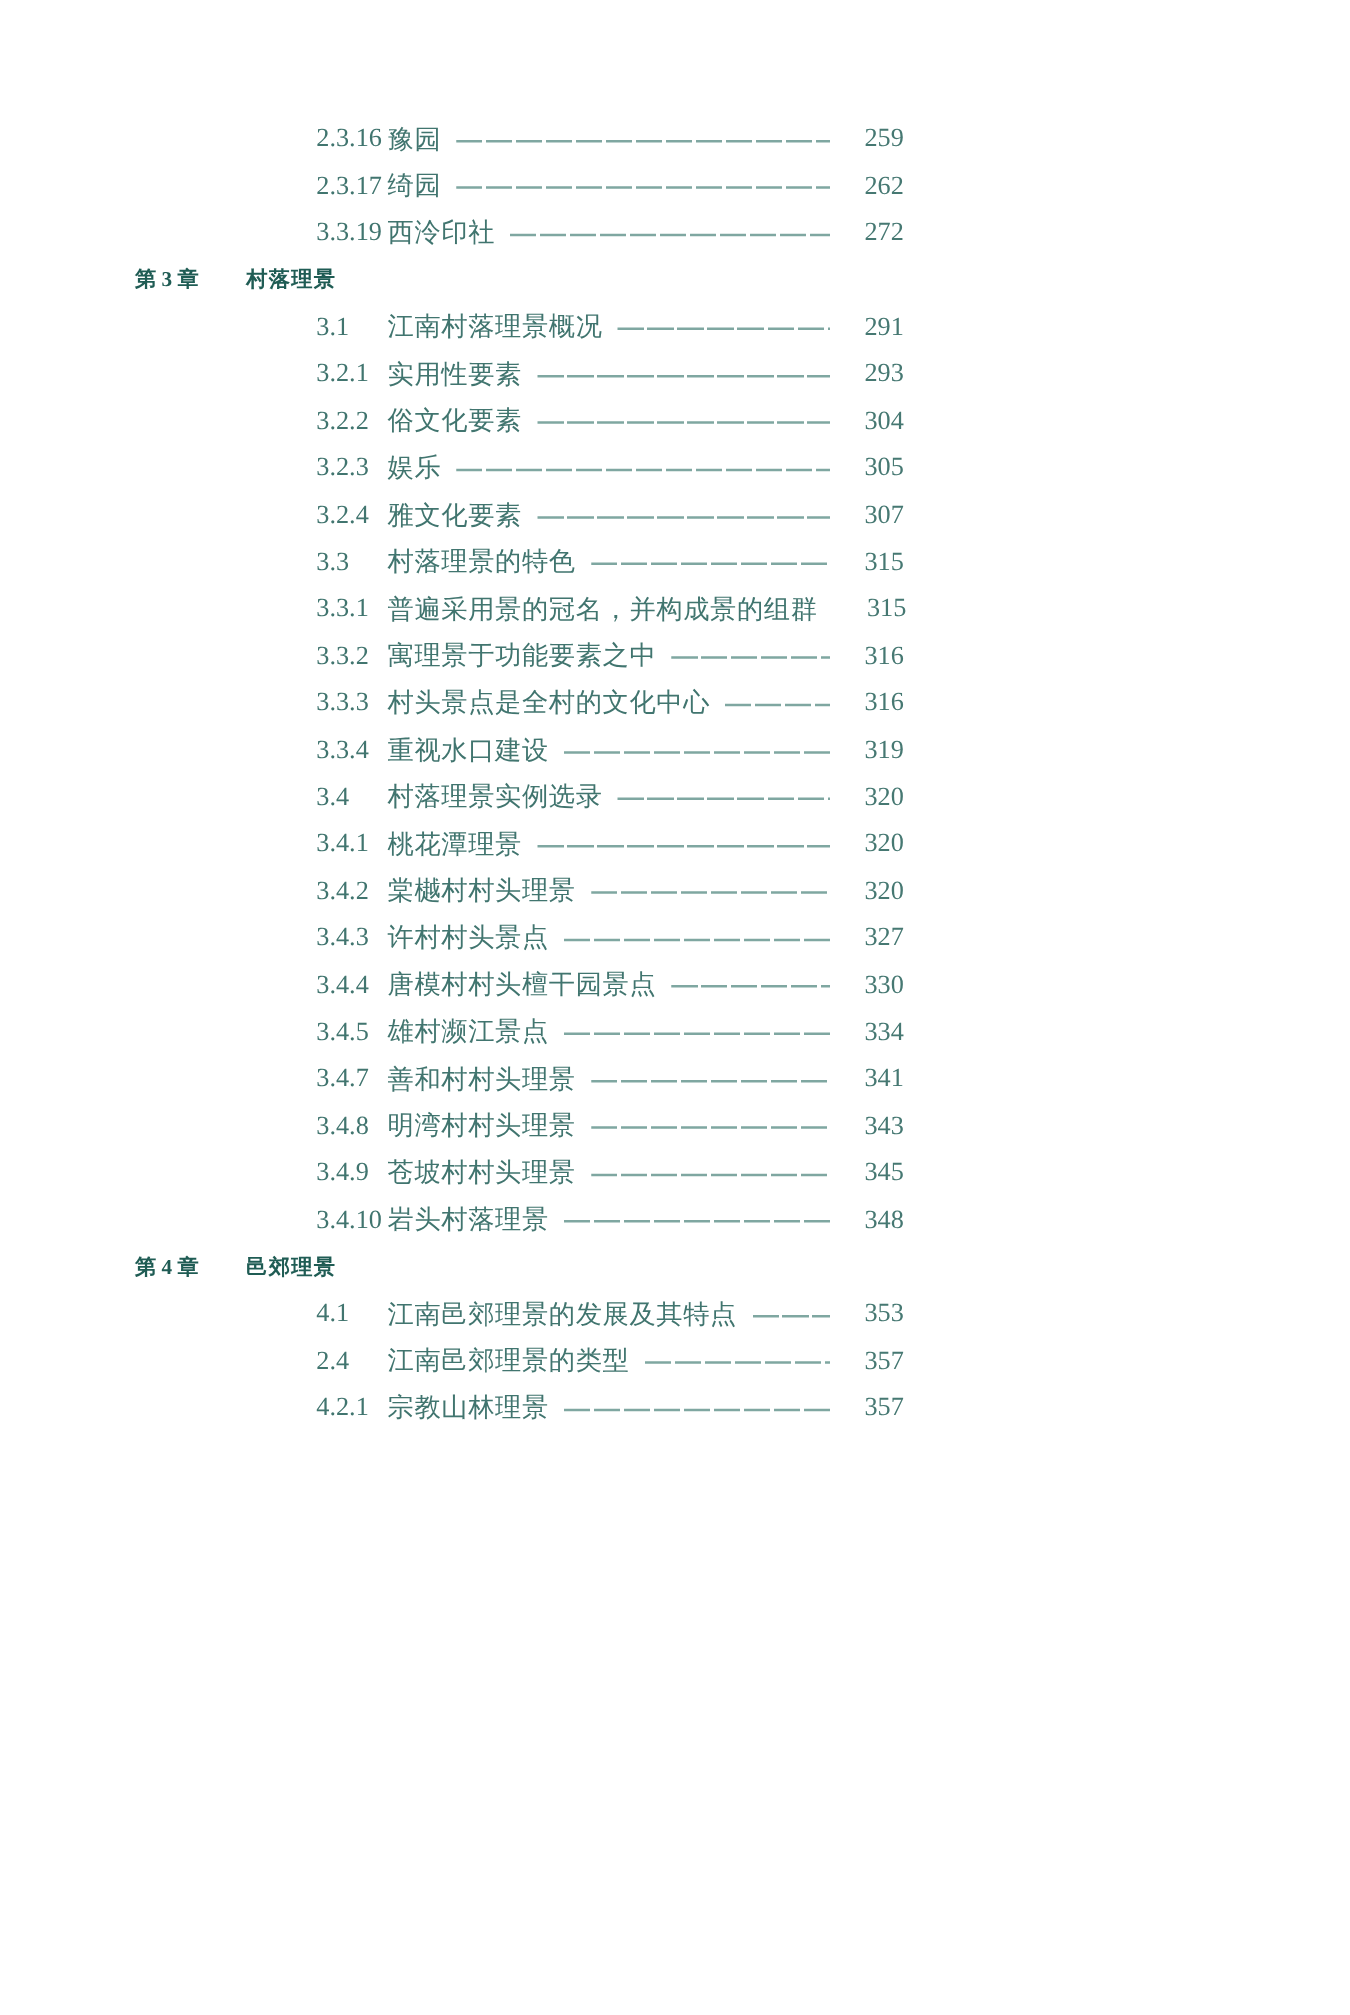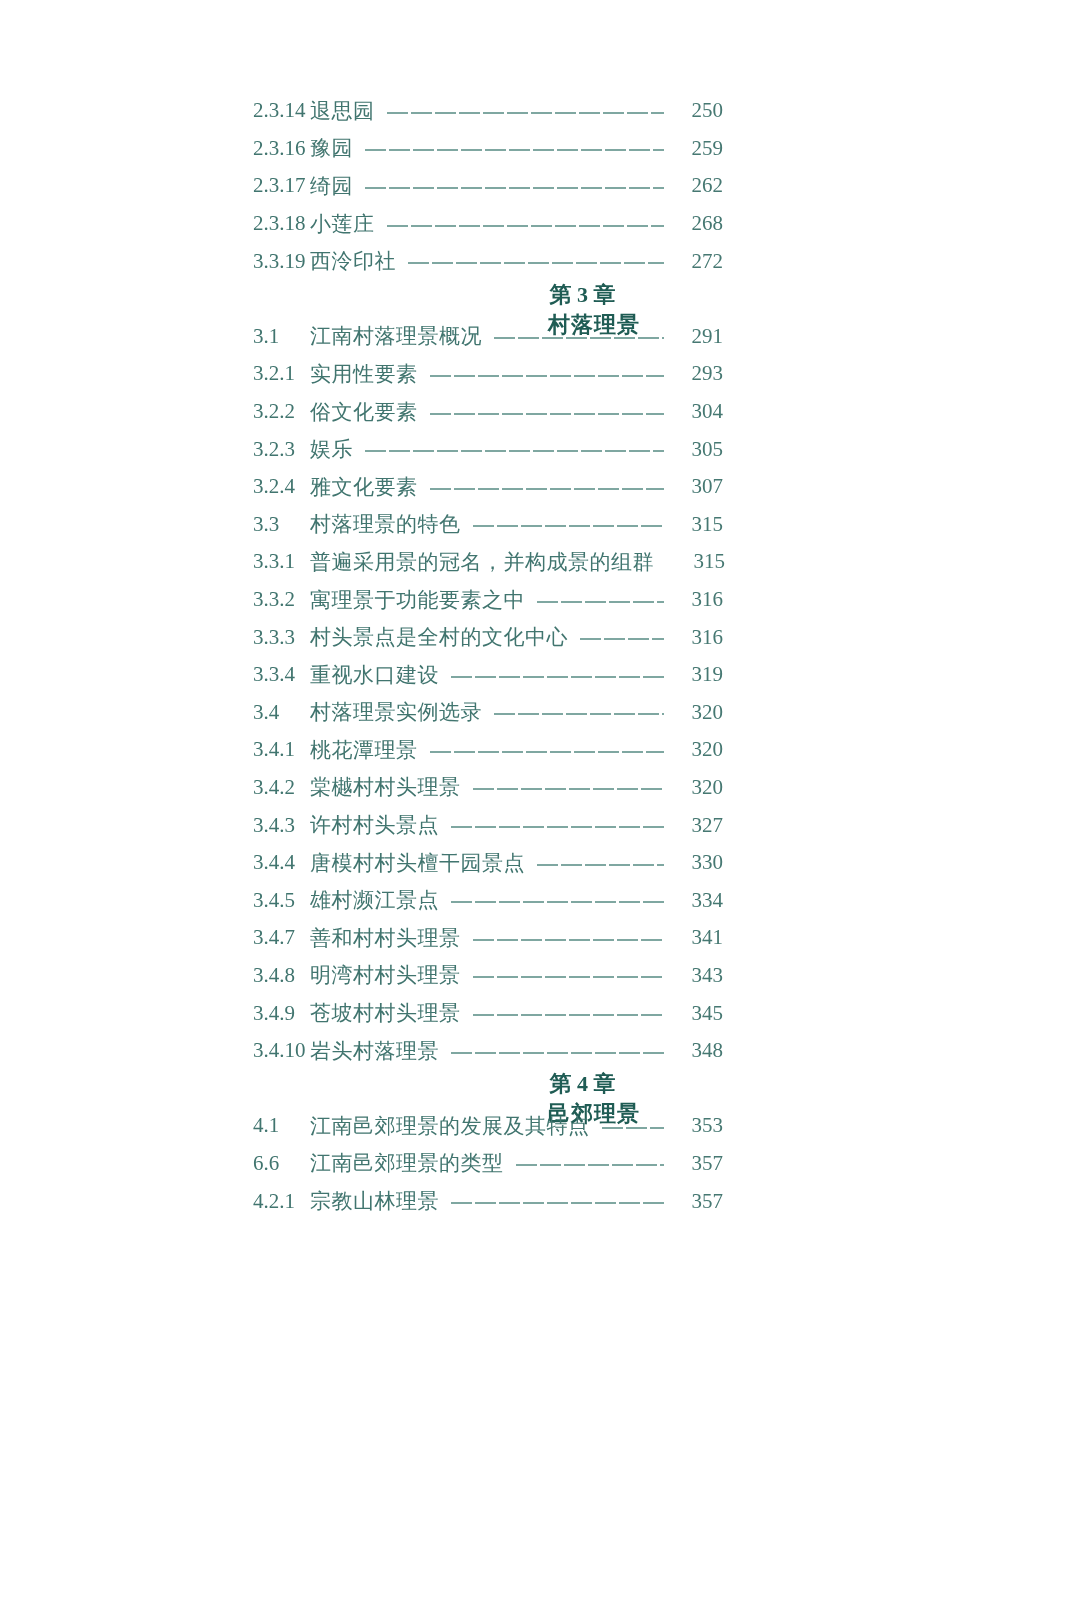--- a/index.html
+++ b/index.html
@@ -58,63 +58,50 @@
   }
   .row.entry .pg {
     flex: none;
     min-width: 50px;
     text-align: right;
     color: #467872;
   }
   .row.chapter {
     margin-left: 108px;
     color: #1f5c54;
-    font-size: 22px;
+    font-size: 17px;
     font-weight: bold;
-    flex-direction: column;
   }
   .row.chapter .ch-num {
     flex: none;
     width: 89px;
     white-space: nowrap;
   }
   .row.chapter .ch-title {
     flex: none;
     white-space: nowrap;
     letter-spacing: 1px;
   }
 </style>
 </head>
 <body>
 
 <div class="page">
   <div class="toc" id="toc">
       <div class="row entry">
-        <span class="idx">2.3.14</span>
-        <span class="title">退思园</span>
-        <span class="leader"></span>
-        <span class="pg">250</span>
-      </div>
-      <div class="row entry">
         <span class="idx">2.3.16</span>
         <span class="title">豫园</span>
         <span class="leader"></span>
         <span class="pg">259</span>
       </div>
       <div class="row entry">
         <span class="idx">2.3.17</span>
         <span class="title">绮园</span>
         <span class="leader"></span>
         <span class="pg">262</span>
-      </div>
-      <div class="row entry">
-        <span class="idx">2.3.18</span>
-        <span class="title">小莲庄</span>
-        <span class="leader"></span>
-        <span class="pg">268</span>
       </div>
       <div class="row entry">
         <span class="idx">3.3.19</span>
         <span class="title">西泠印社</span>
         <span class="leader"></span>
         <span class="pg">272</span>
       </div>
       <div class="row chapter">
         <span class="ch-num">第 3 章</span>
         <span class="ch-title">村落理景</span>
@@ -243,21 +230,21 @@
         <span class="ch-num">第 4 章</span>
         <span class="ch-title">邑郊理景</span>
       </div>
       <div class="row entry">
         <span class="idx">4.1</span>
         <span class="title">江南邑郊理景的发展及其特点</span>
         <span class="leader"></span>
         <span class="pg">353</span>
       </div>
       <div class="row entry">
-        <span class="idx">6.6</span>
+        <span class="idx">2.4</span>
         <span class="title">江南邑郊理景的类型</span>
         <span class="leader"></span>
         <span class="pg">357</span>
       </div>
       <div class="row entry">
         <span class="idx">4.2.1</span>
         <span class="title">宗教山林理景</span>
         <span class="leader"></span>
         <span class="pg">357</span>
       </div>

